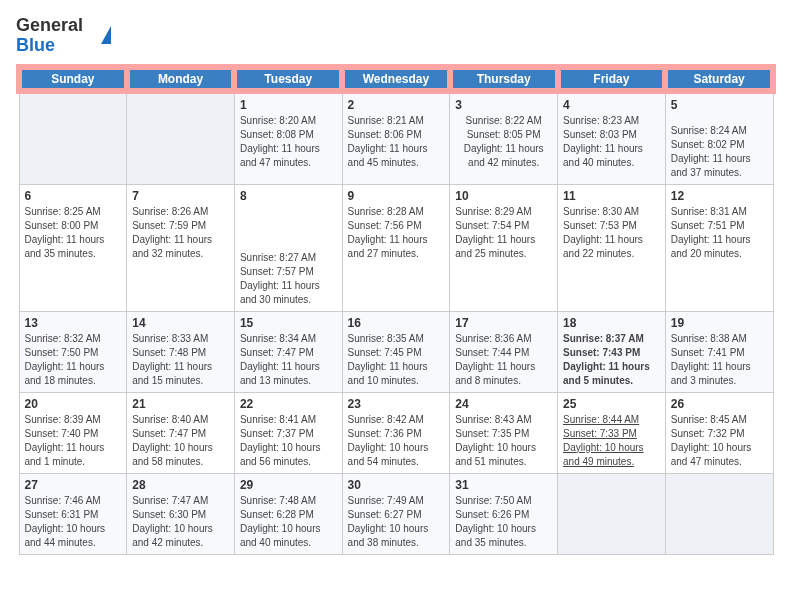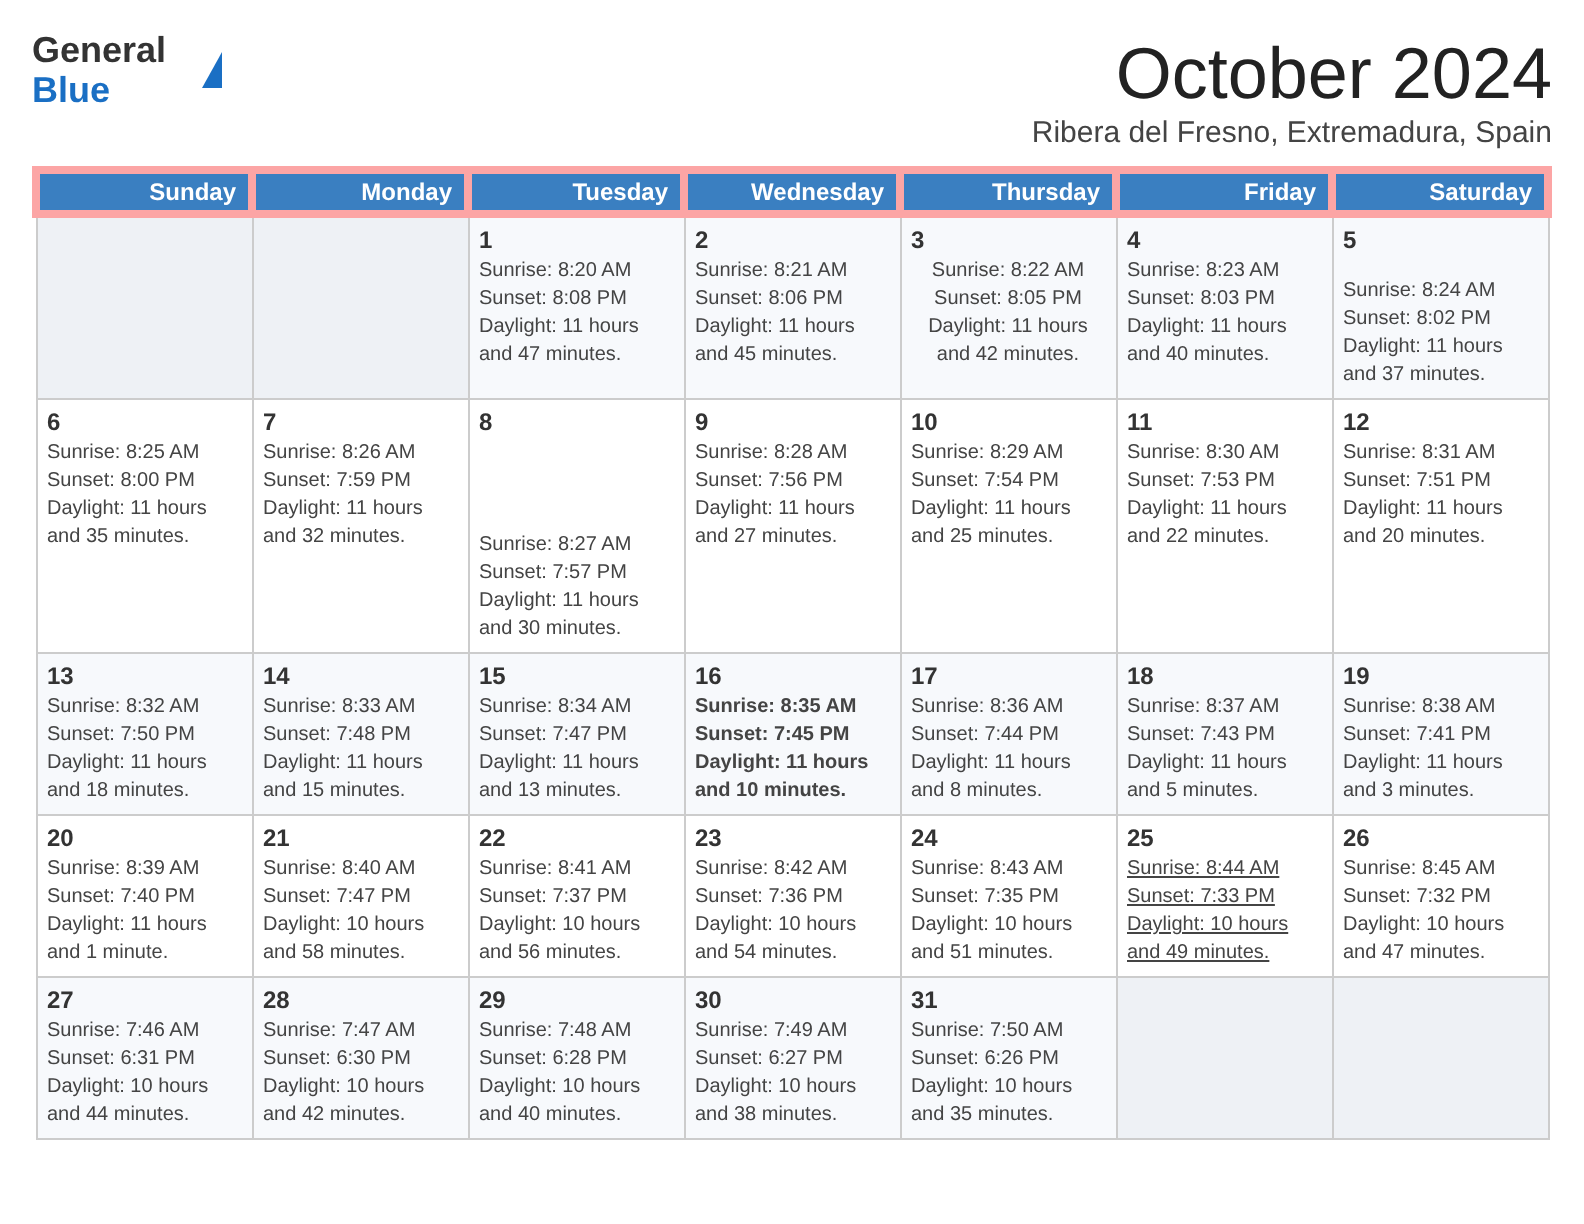--- a/index.html
+++ b/index.html
@@ -52,23 +52,23 @@
     table {
       width: 100%;
       border-collapse: collapse;
       table-layout: fixed;
     }
     thead tr th {
       background-color: #3a7fc1;
       color: #fff;
       font-size: 12px;
       font-weight: bold;
-      text-align: right;
+      text-align: center;
       padding: 2px 6px;
-      border: 4px solid #fca5a5;
+      border: 6px solid #fca5a5;
     }
     tbody tr td {
       border: 1px solid #ccc;
       vertical-align: top;
       padding: 4px 5px;
       font-size: 10.5px;
       color: #333;
       height: 80px;
       background: #fff;
     }
@@ -93,24 +93,20 @@
 </head>
 <body>
 
 <div class="header">
   <div class="logo">
     <div class="logo-text">
       <span class="logo-general">General</span>
       <span class="logo-blue">Blue</span>
     </div>
     <div class="logo-triangle"></div>
-  </div>
-  <div class="title-area">
-    <div class="month-title">October 2024</div>
-    <div class="location">Ribera del Fresno, Extremadura, Spain</div>
   </div>
 </div>
 
 <table>
   <thead>
     <tr id="weekday-header">
     <th>Sunday</th>
         <th>Monday</th>
         <th>Tuesday</th>
         <th>Wednesday</th>
@@ -212,33 +208,33 @@
 Daylight: 11 hours and 15 minutes.</div>
         </td>
         <td>
           <span class="day-number">15</span>
           <div class="day-info" style="white-space: pre-line;">Sunrise: 8:34 AM
 Sunset: 7:47 PM
 Daylight: 11 hours and 13 minutes.</div>
         </td>
         <td>
           <span class="day-number">16</span>
-          <div class="day-info" style="white-space: pre-line; font-weight: bold;">Sunrise: 8:35 AM
+          <div class="day-info" style="white-space: pre-line;">Sunrise: 8:35 AM
 Sunset: 7:45 PM
 Daylight: 11 hours and 10 minutes.</div>
         </td>
         <td>
           <span class="day-number">17</span>
           <div class="day-info" style="white-space: pre-line;">Sunrise: 8:36 AM
 Sunset: 7:44 PM
 Daylight: 11 hours and 8 minutes.</div>
         </td>
         <td>
           <span class="day-number">18</span>
-          <div class="day-info" style="white-space: pre-line;">Sunrise: 8:37 AM
+          <div class="day-info" style="white-space: pre-line; font-weight: bold;">Sunrise: 8:37 AM
 Sunset: 7:43 PM
 Daylight: 11 hours and 5 minutes.</div>
         </td>
         <td>
           <span class="day-number">19</span>
           <div class="day-info" style="white-space: pre-line;">Sunrise: 8:38 AM
 Sunset: 7:41 PM
 Daylight: 11 hours and 3 minutes.</div>
         </td>
       </tr>

